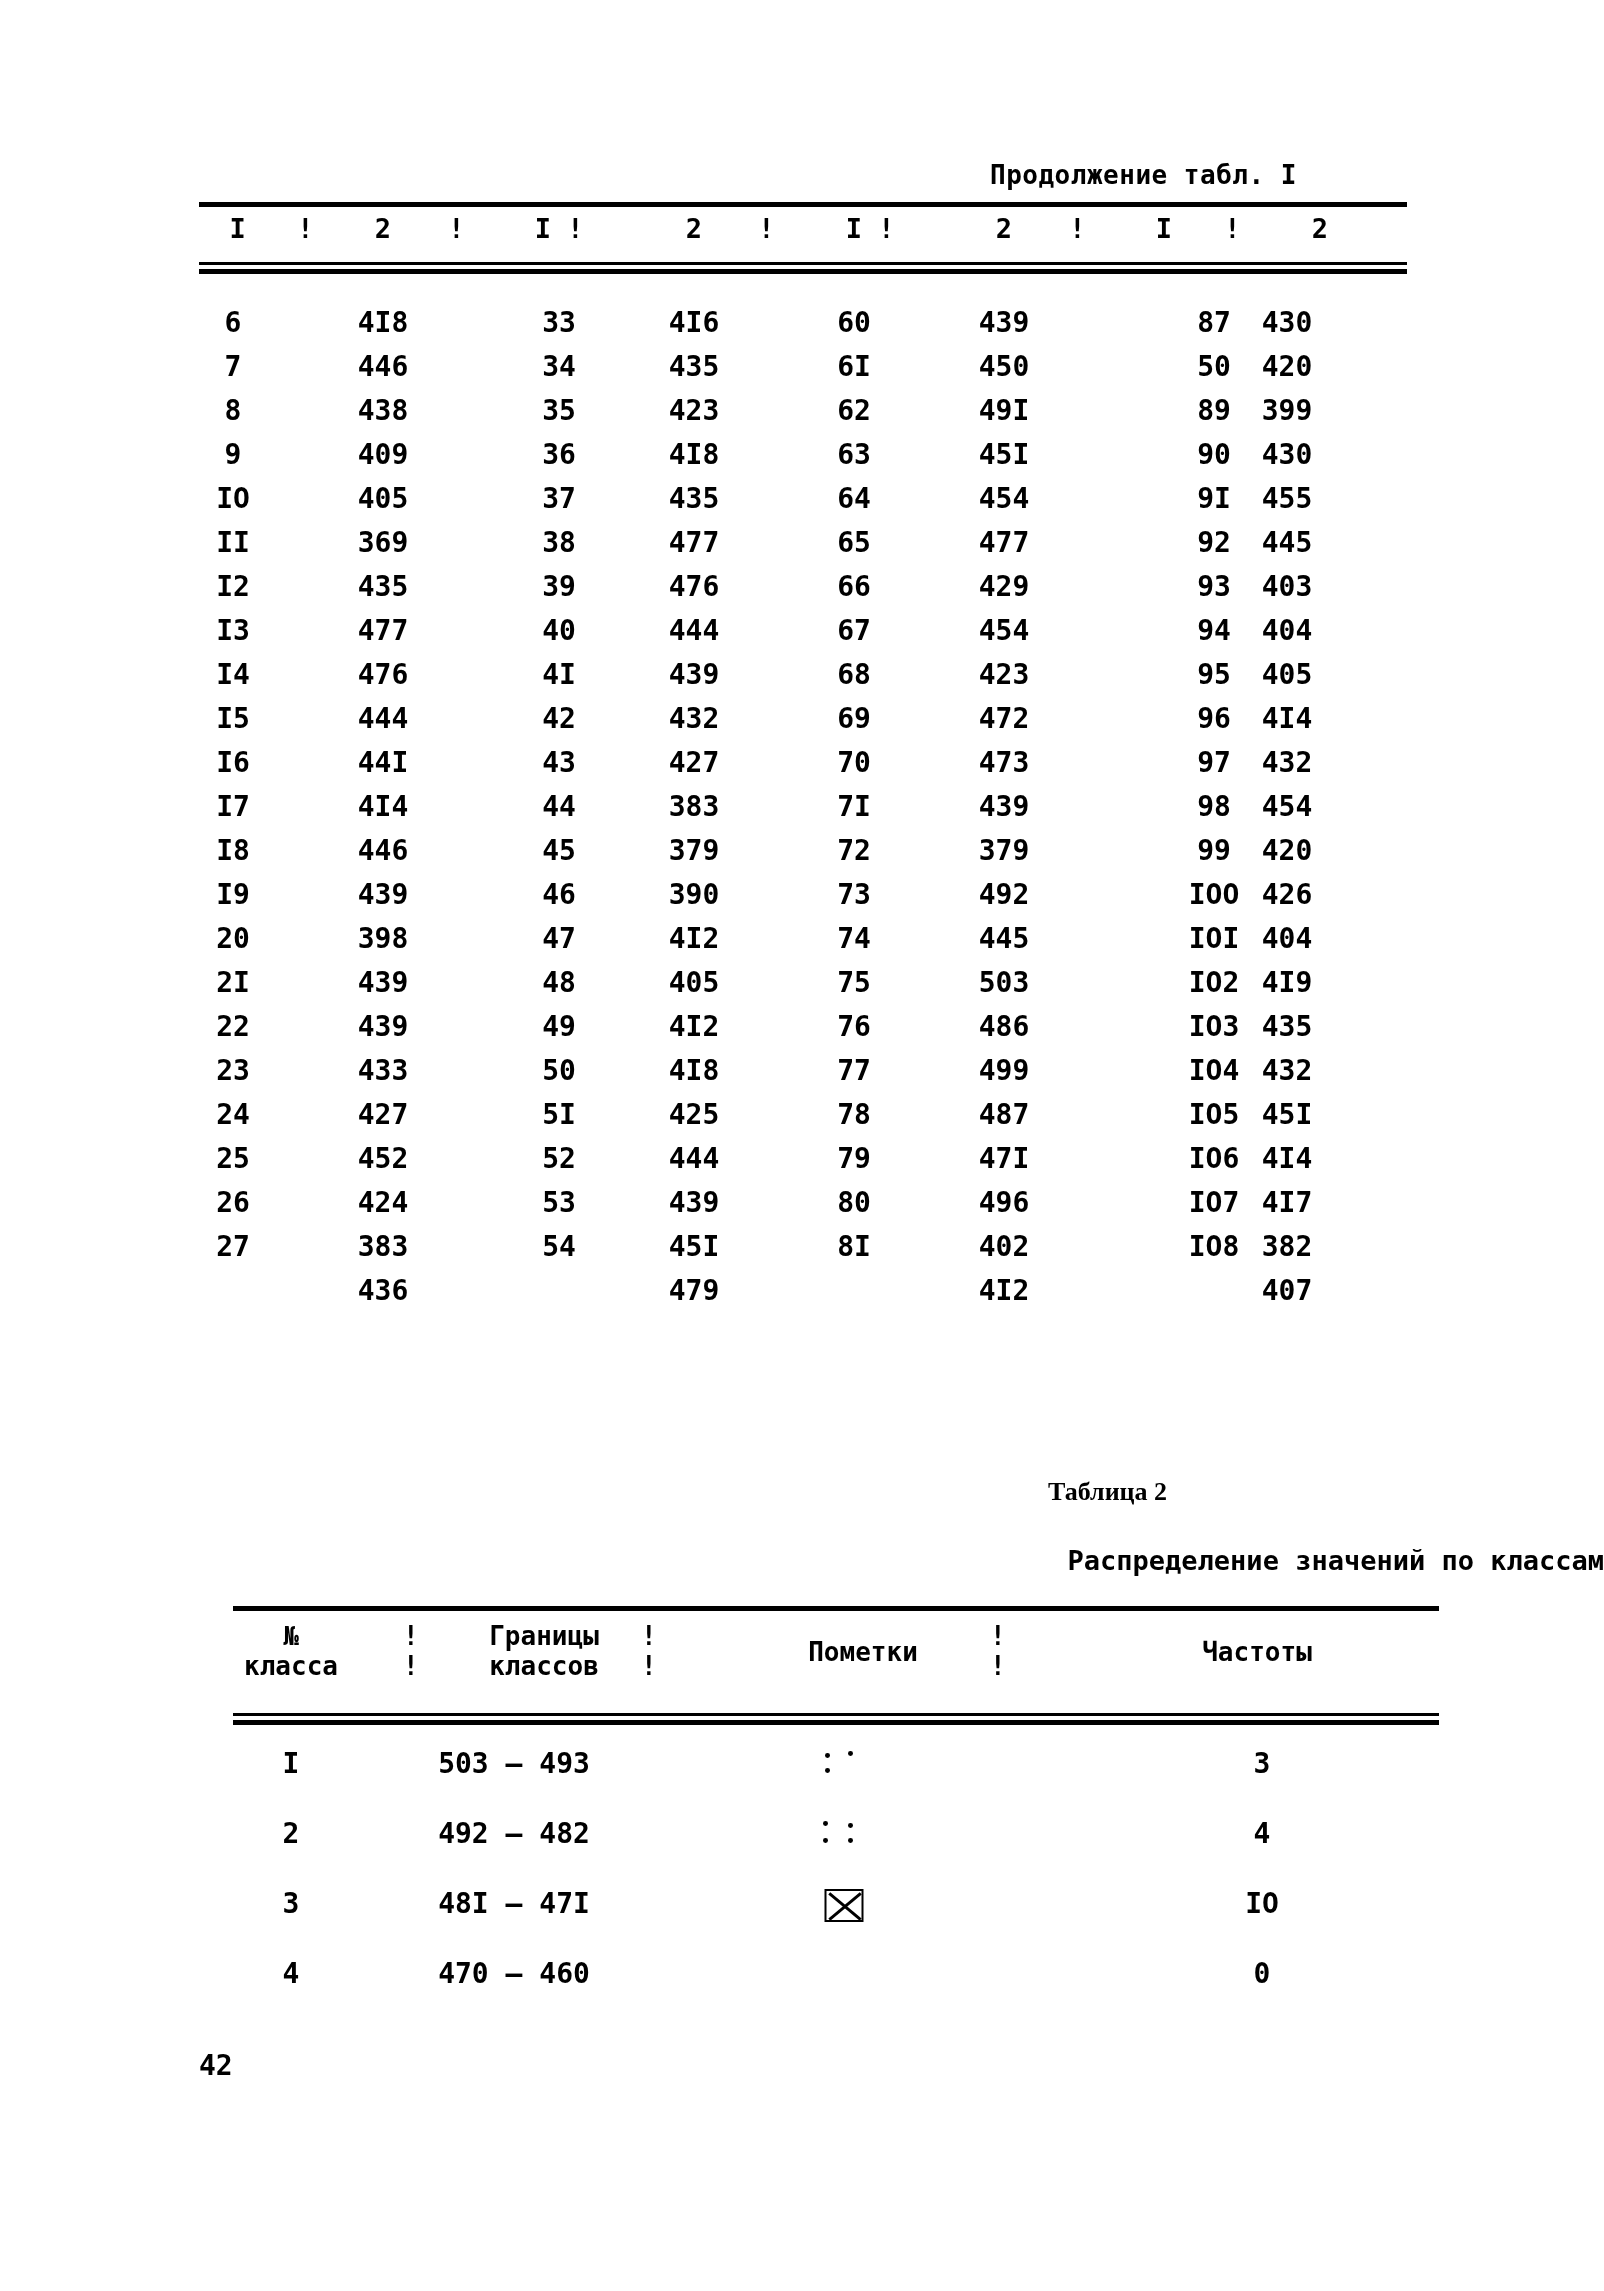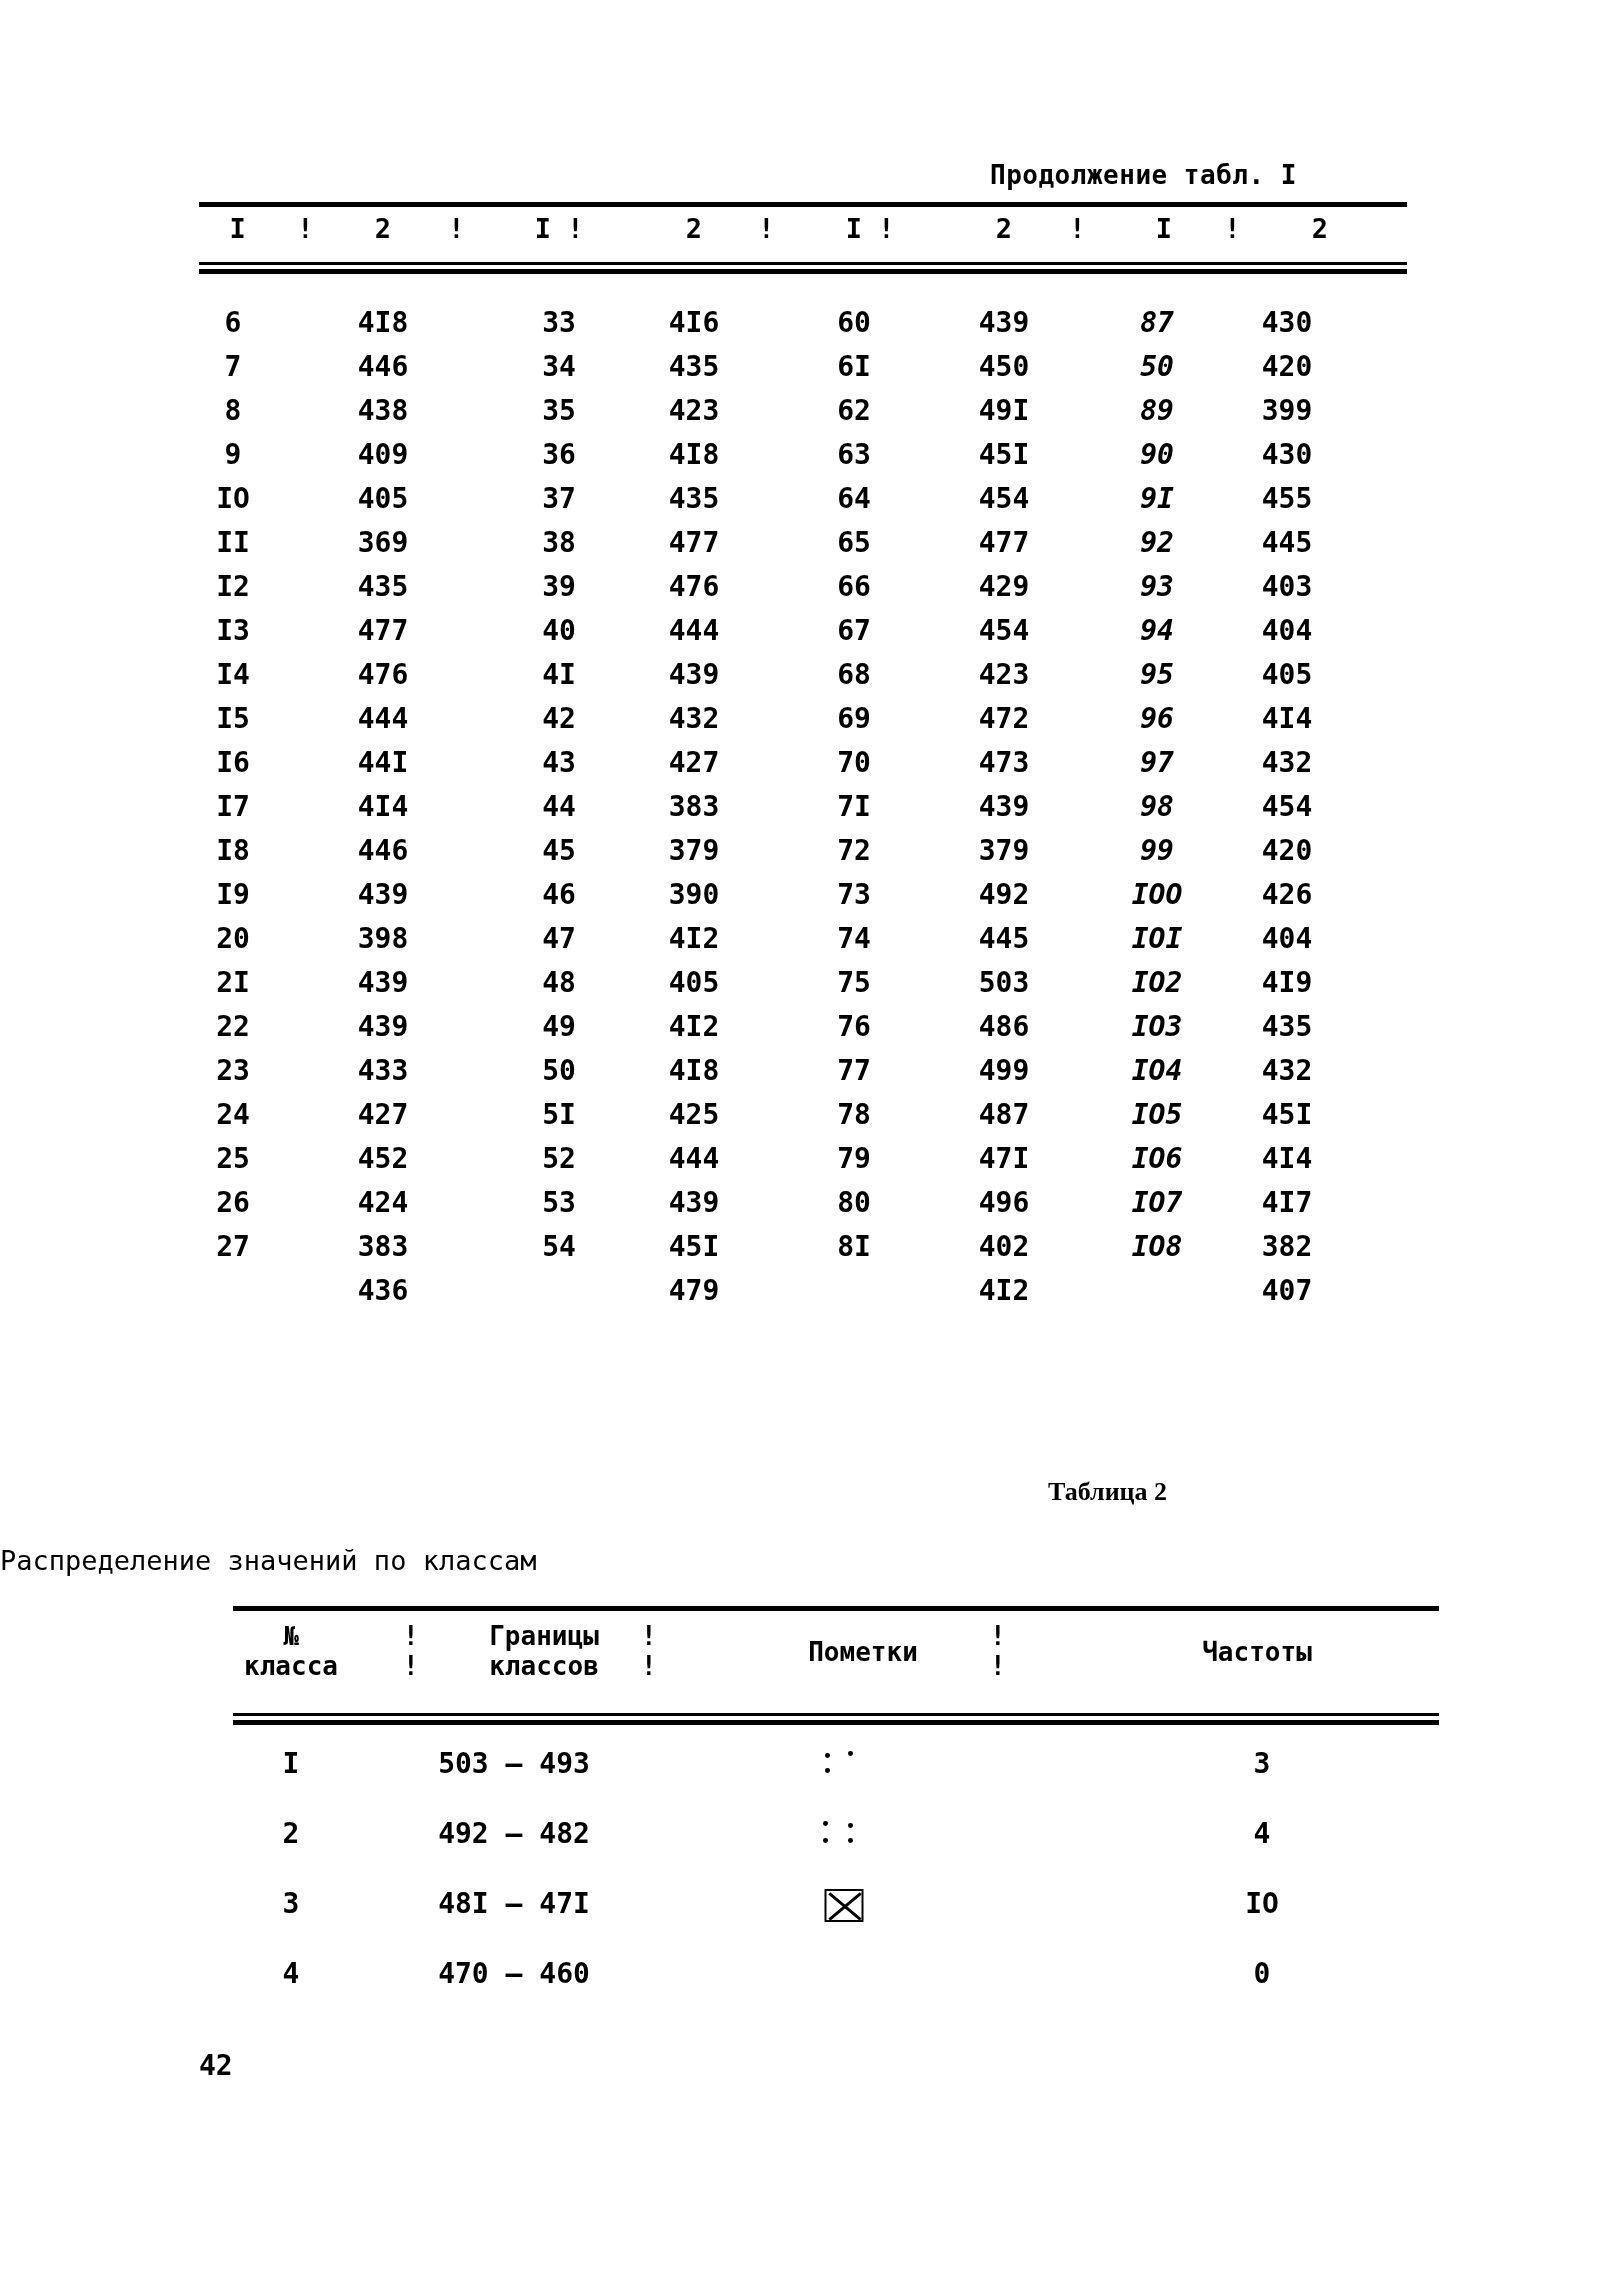--- a/index.html
+++ b/index.html
@@ -78,42 +78,42 @@
     transform: translateX(-50%);
   }
 
   
   .c0 { left: 34px; }
   .c1 { left: 184px; }
   .c2 { left: 360px; }
   .c3 { left: 495px; }
   .c4 { left: 655px; }
   .c5 { left: 805px; }
-  .c6 { left: 958px; font-style: italic; }
+  .c6 { left: 1015px; }
   .c7 { left: 1088px; }
 
   
   .t2-caption-num {
     position: absolute;
     left: 1048px;
     top: 1477px;
     font-family: Liberation Serif, serif;
     font-size: 26px;
     font-weight: 700;
     white-space: nowrap;
   }
   .t2-title {
     position: absolute;
     left: 0;
     top: 1545px;
     width: 1604px;
-    text-align: left;
+    text-align: right;
     font-family: "DejaVu Sans Mono", monospace;
     font-size: 27px;
-    font-weight: 400;
+    font-weight: 700;
     white-space: nowrap;
   }
 
   .rule-t2-top  { left: 233px; top: 1606px; width: 1206px; height: 4.9px; }
   .rule-t2-mid  { left: 233px; top: 1713px; width: 1206px; height: 2.9px; }
   .rule-t2-mid2 { left: 233px; top: 1720px; width: 1206px; height: 4.9px; }
 
   .t2-hdr {
     position: absolute;
     left: 233px;

